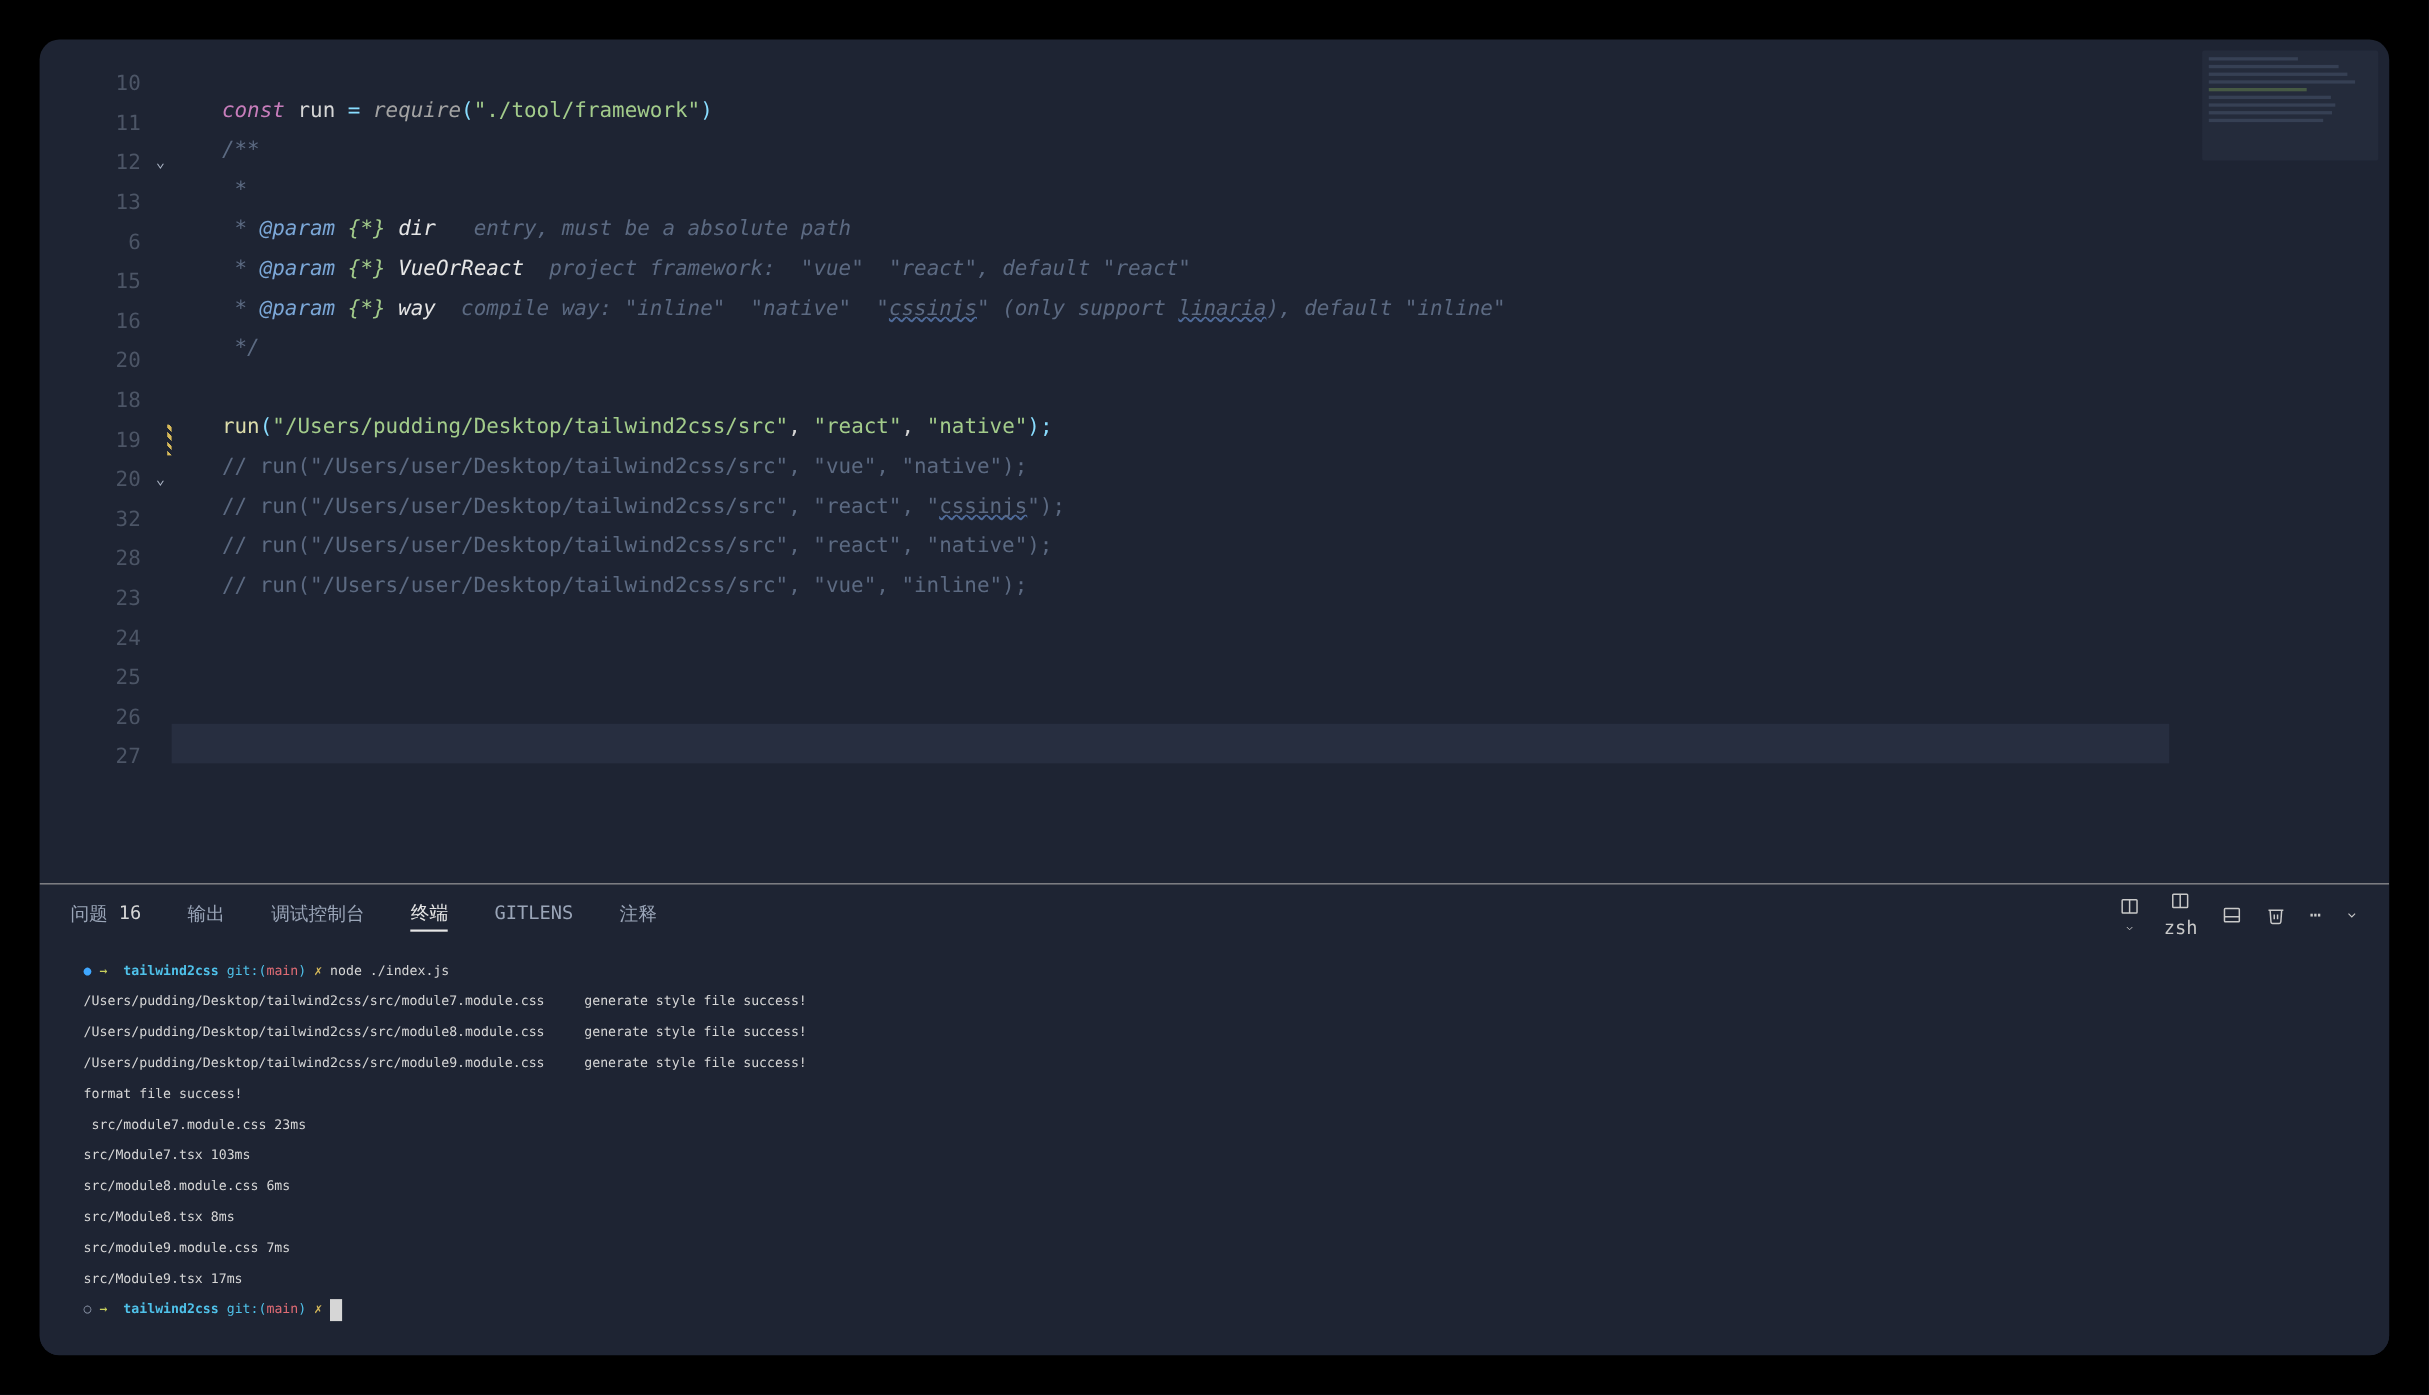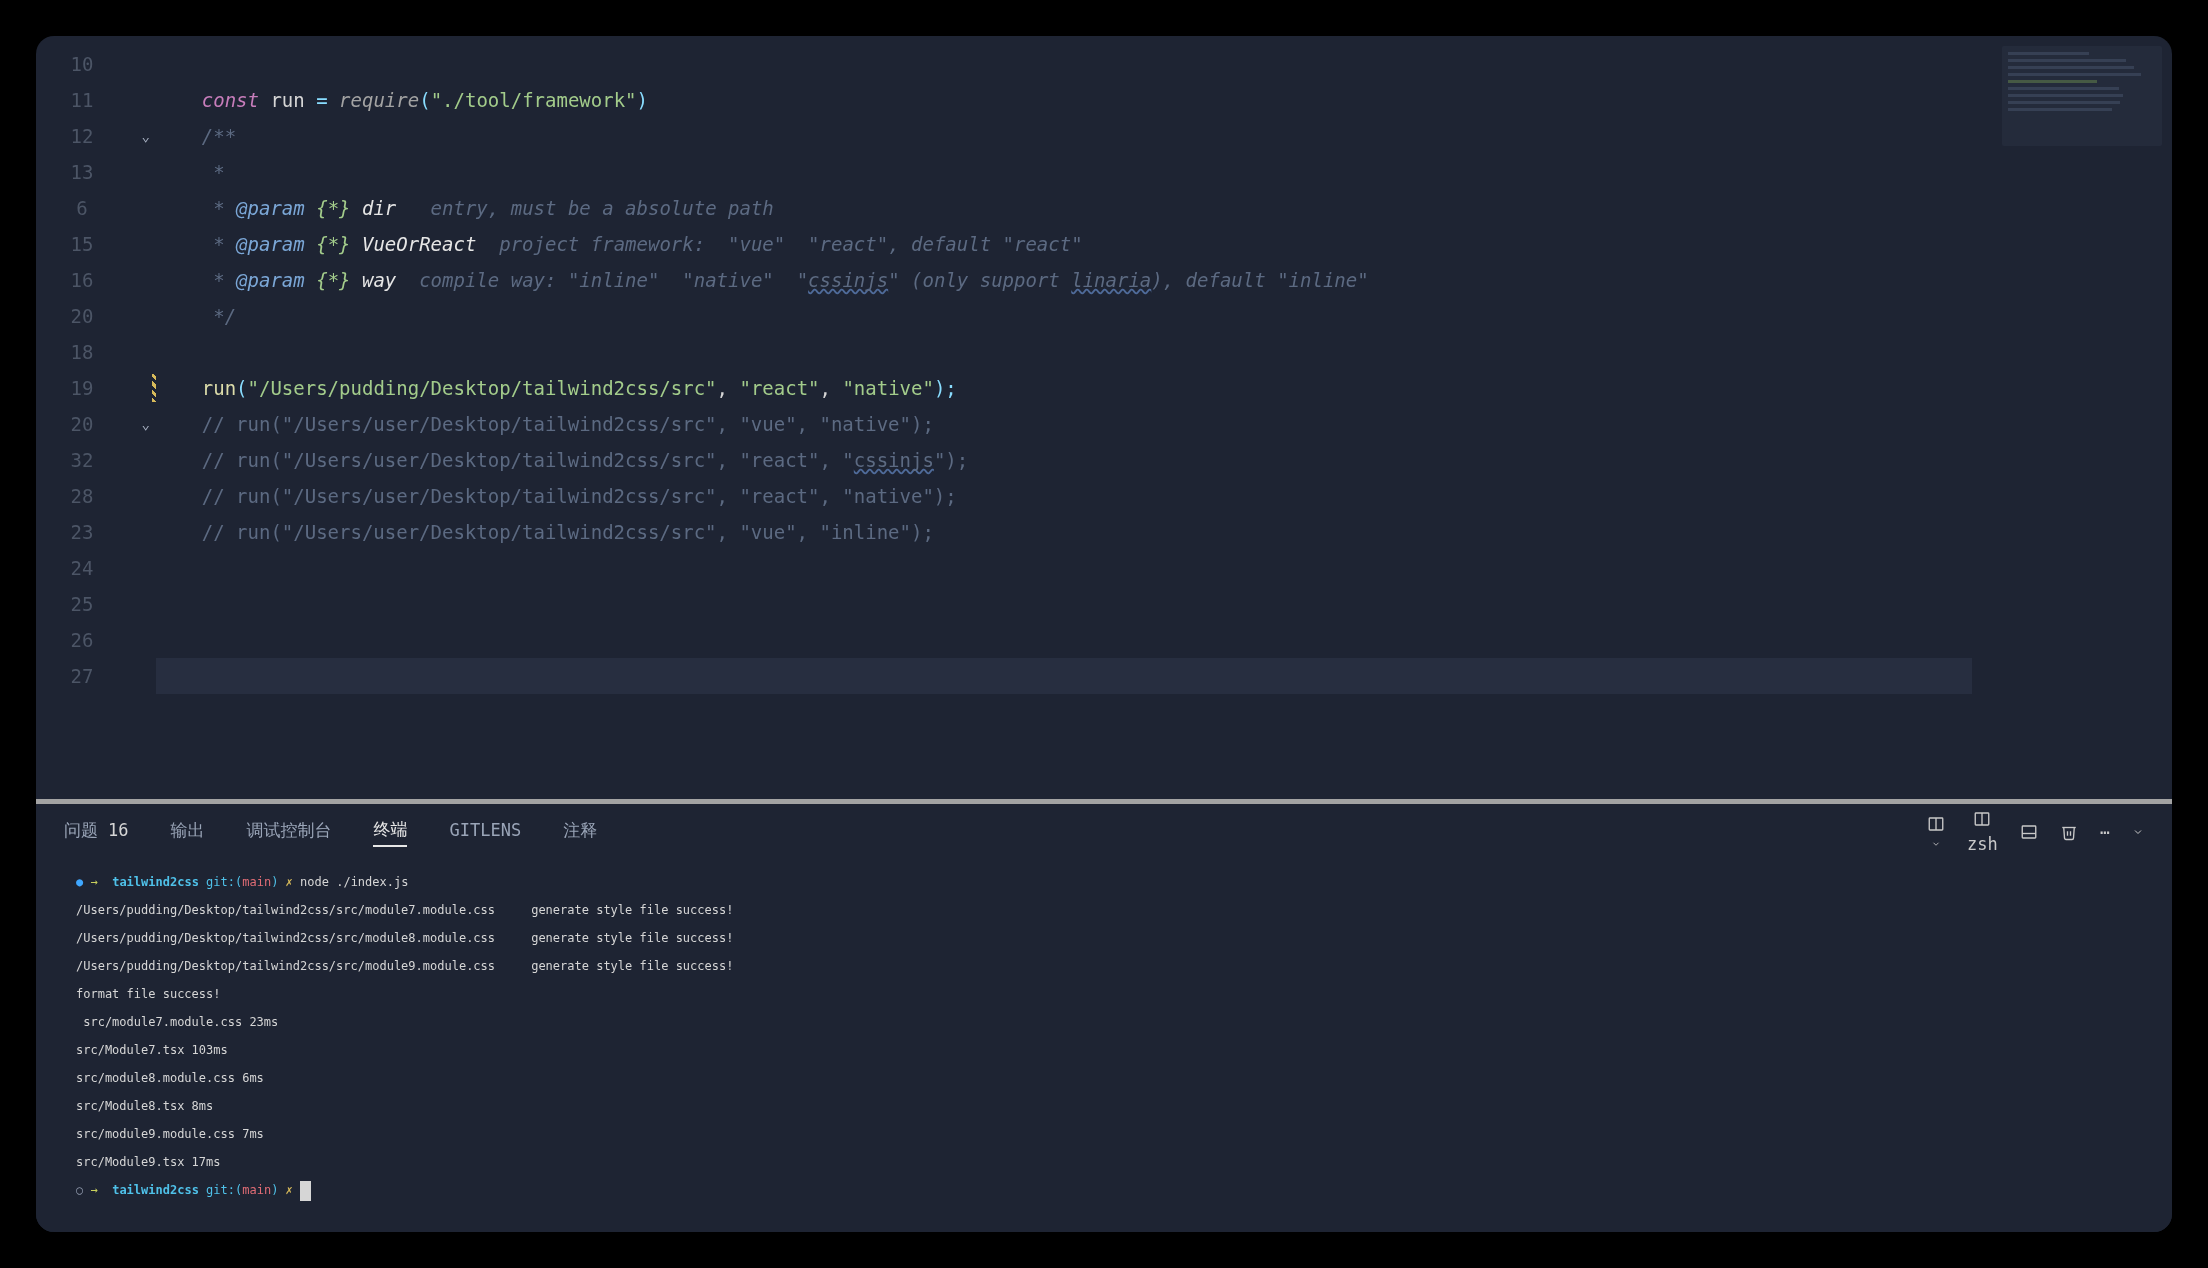--- a/index.html
+++ b/index.html
@@ -25,25 +25,25 @@
   }
   .editor-pane {
     flex: 1;
     display: flex;
     position: relative;
     font-size: 19px;
     line-height: 36px;
   }
   .gutter {
     width: 120px;
-    text-align: center;
+    text-align: right;
     padding-right: 28px;
     color: #4c5566;
     user-select: none;
-    padding-top: 10px;
+    padding-top: 22px;
   }
   .gutter .line-num { height: 36px; position: relative; }
   .gutter .chev {
     position: absolute;
     right: -22px;
     top: 0;
     color: #a9b2c3;
     font-size: 14px;
   }
   .gutter .mod {
@@ -94,21 +94,21 @@
   .minimap div:nth-child(2){width:80%}
   .minimap div:nth-child(3){width:85%}
   .minimap div:nth-child(4){width:90%}
   .minimap div:nth-child(5){width:60%; background:#6f8f56;}
   .minimap div:nth-child(6){width:75%}
   .minimap div:nth-child(7){width:78%}
   .minimap div:nth-child(8){width:76%}
   .minimap div:nth-child(9){width:70%}
 
   .panel {
-    border-top: 5px solid #a3a3a3;
+    border-top: 1px solid #a3a3a3;
     background: #1e2433;
     display: flex;
     flex-direction: column;
   }
   .panel-tabs {
     display: flex;
     align-items: center;
     height: 56px;
     padding: 0 28px;
     gap: 42px;

